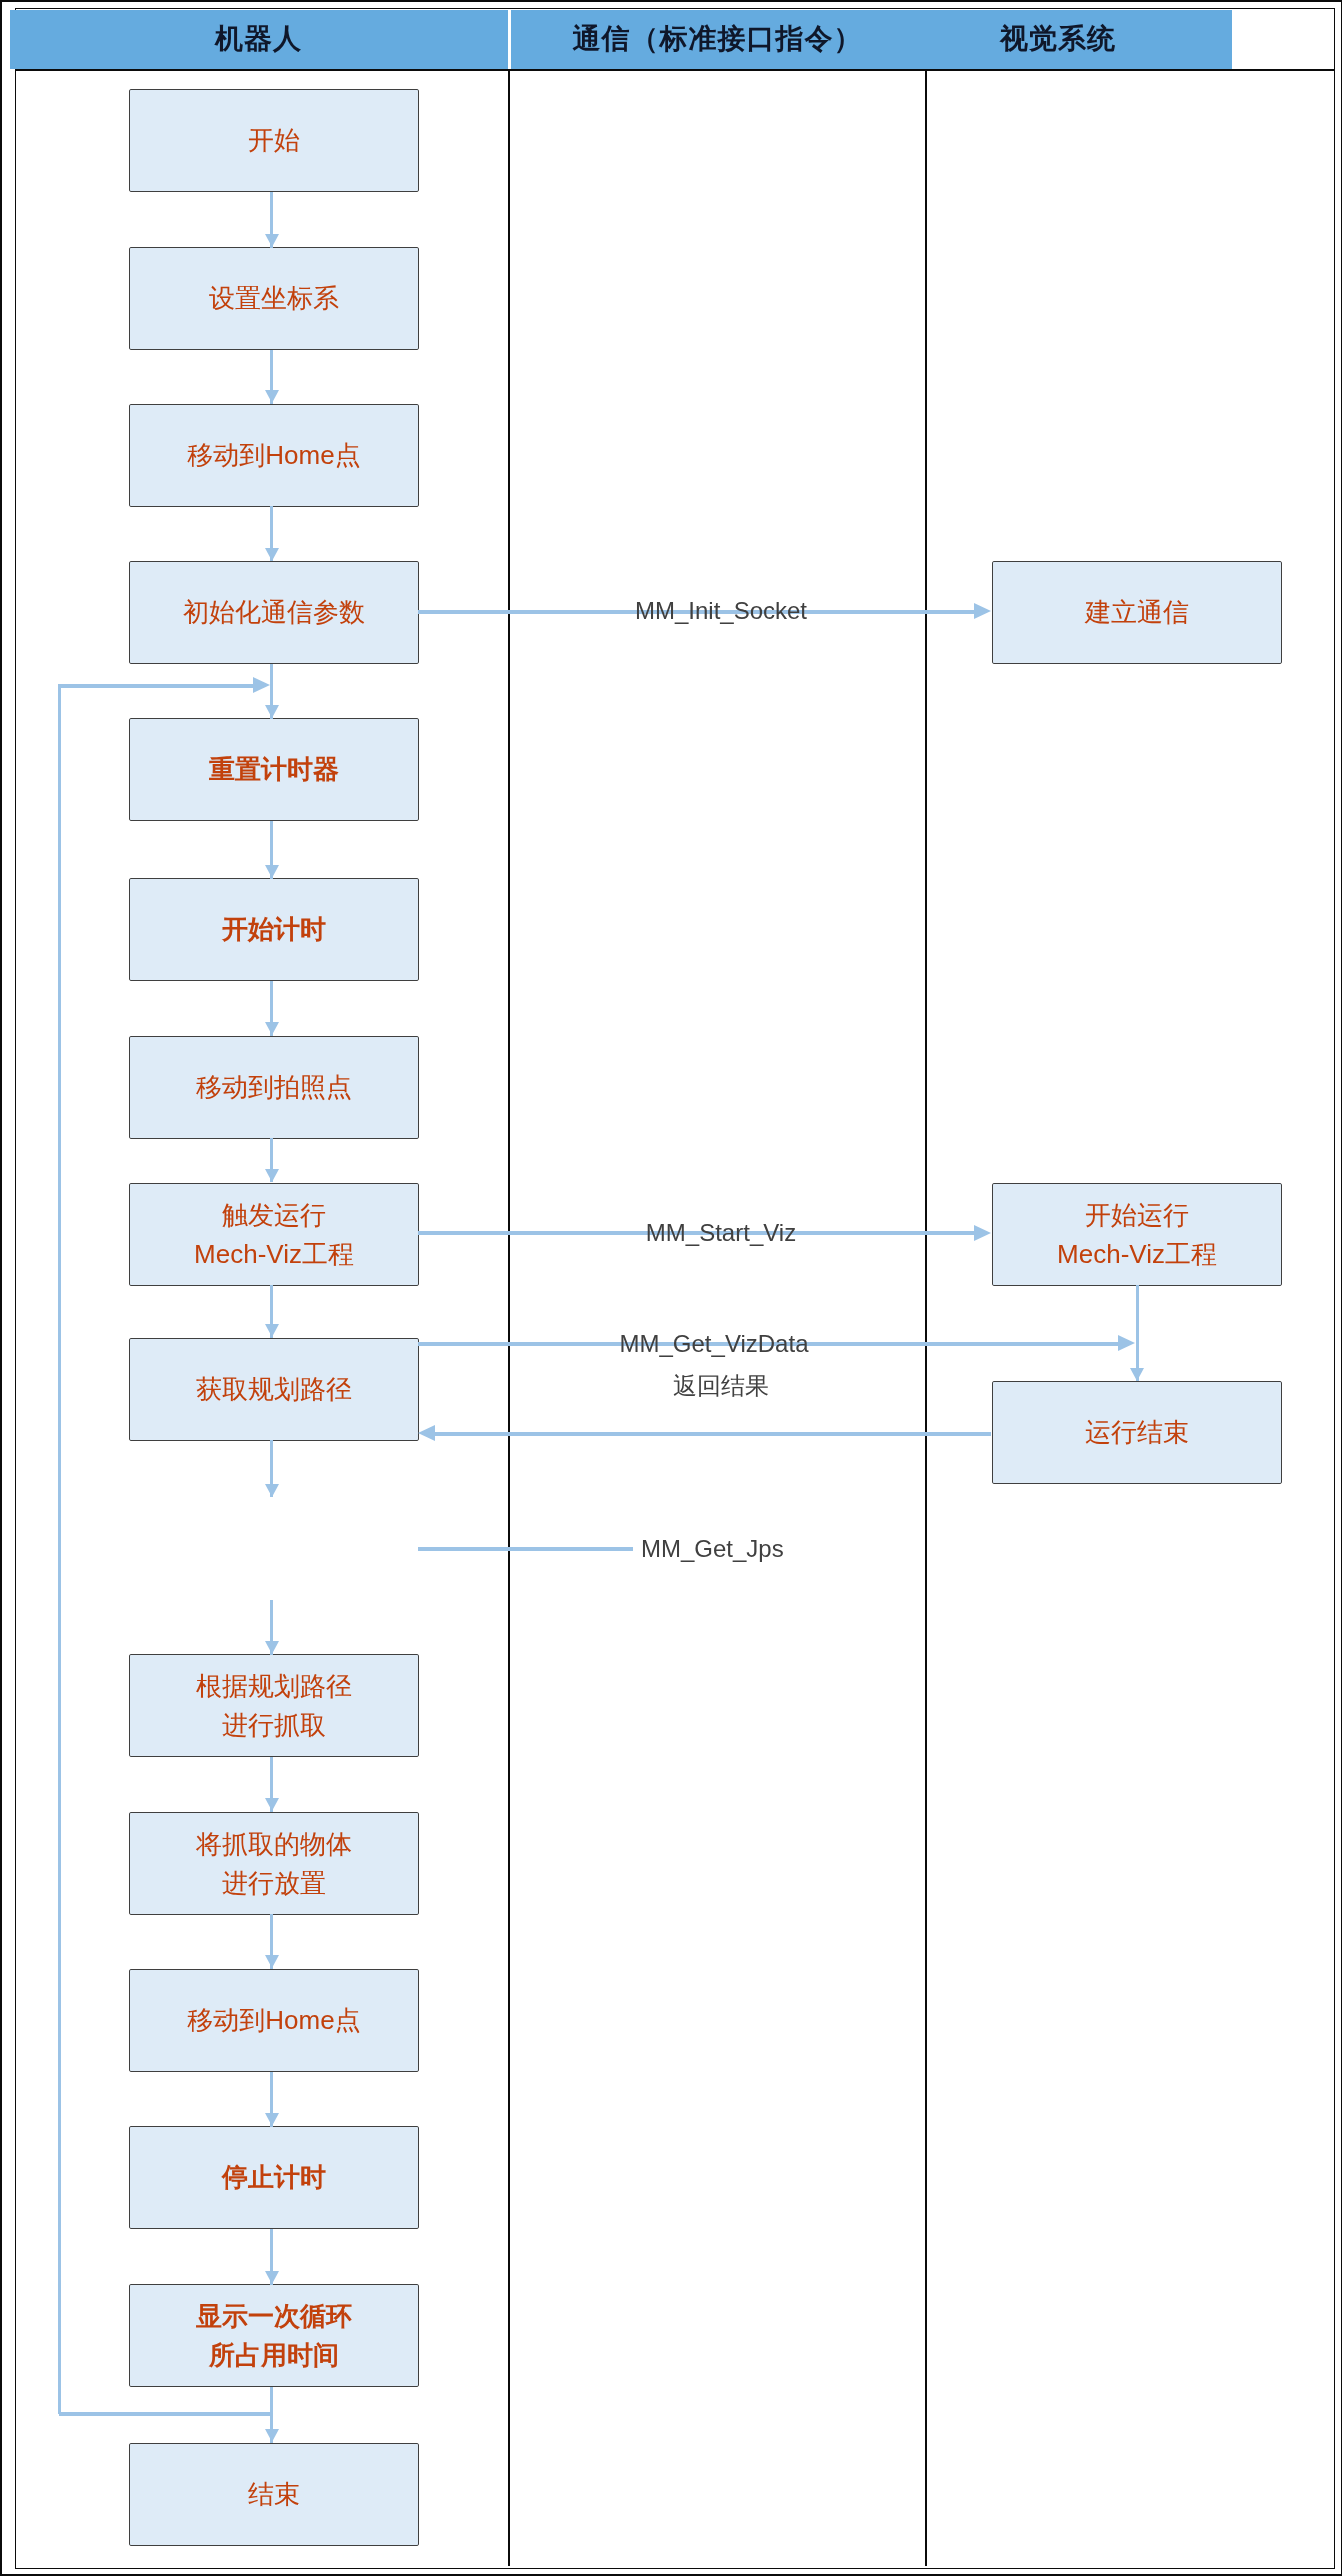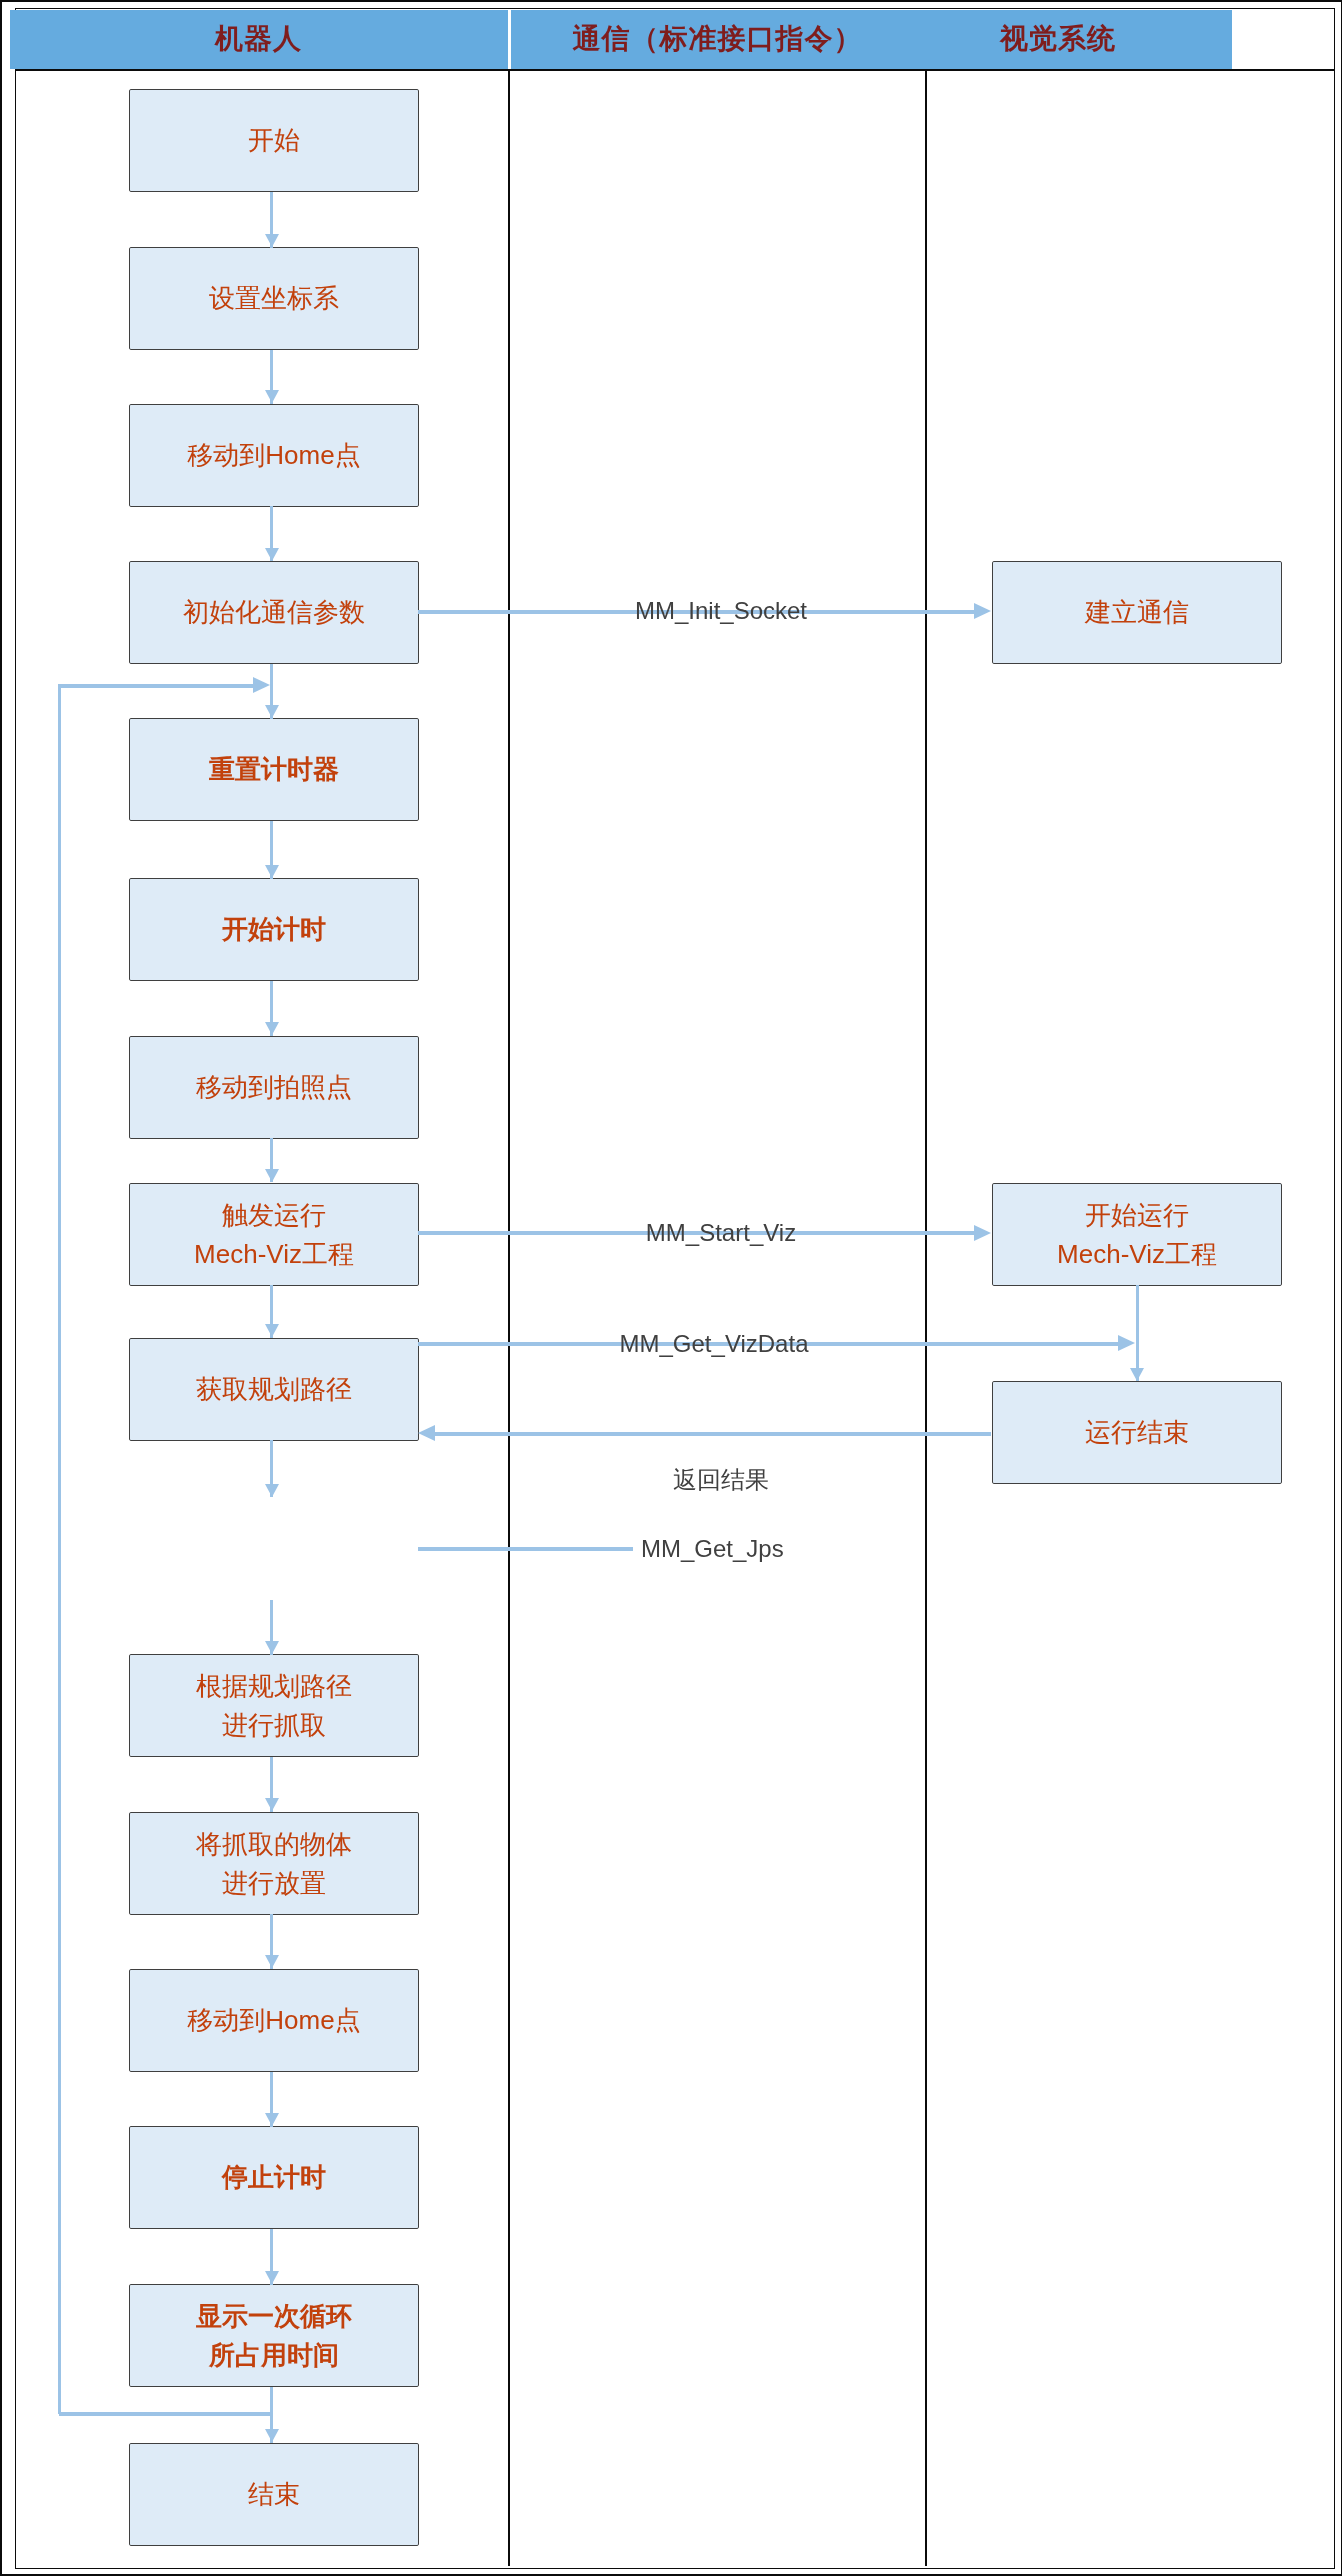--- a/index.html
+++ b/index.html
@@ -10,21 +10,21 @@
   
   .frame{position:absolute;left:0;top:0;right:0;bottom:0;border:2.9px solid #0b0b0b;pointer-events:none;}
   
   .table-rect{position:absolute;left:15.3px;top:7.7px;width:1318px;height:2559px;border:1.9px solid #0b0b0b;}
   .tline-v{position:absolute;top:71px;width:1.9px;height:2495px;background:#0b0b0b;}
   .tline-h{position:absolute;left:15.3px;top:69px;width:1320px;height:1.9px;background:#0b0b0b;}
   
   .hcell{
     position:absolute;top:9.6px;height:59px;background:#65ABDF;
     display:flex;align-items:center;justify-content:center;
-    font-size:28px;font-weight:bold;color:#7f1d1d;letter-spacing:1px;
+    font-size:28px;font-weight:bold;color:#0f172a;letter-spacing:1px;
   }
   
   .node{
     position:absolute;width:290px;height:103px;box-sizing:border-box;
     background:#DEEBF7;border:1.9px solid #3F3F3F;border-radius:1.9px;
     display:flex;align-items:center;justify-content:center;text-align:center;
     font-size:26px;color:#c2410c;white-space:pre-line;line-height:1.5;
   }
   .node.bold{font-weight:bold;}
   .col-robot{left:129px;}
@@ -136,18 +136,18 @@
   <div class="hl" style="left:418px;top:1547px;width:215px;"></div>
 
   <div class="hl" style="left:59px;top:2412px;width:213px;"></div>
   <div class="vl" style="left:58px;top:684px;height:1730px;"></div>
   <div class="hl" style="left:59px;top:684px;width:196px;"></div>
   <div class="ah-right" style="left:253px;top:677px;"></div>
 
   <div class="elabel" style="left:721px;top:611px;">MM_Init_Socket</div>
   <div class="elabel" style="left:721px;top:1233px;">MM_Start_Viz</div>
   <div class="elabel" style="left:714px;top:1344px;">MM_Get_VizData</div>
-  <div class="elabel" style="left:721px;top:1480px;">返回结果</div>
+  <div class="elabel" style="left:721px;top:1386px;">返回结果</div>
   <div class="elabel start-align" style="left:641px;top:1549px;">MM_Get_Jps</div>
 
   <div class="frame"></div>
 </div>
 
 
 </body></html>

